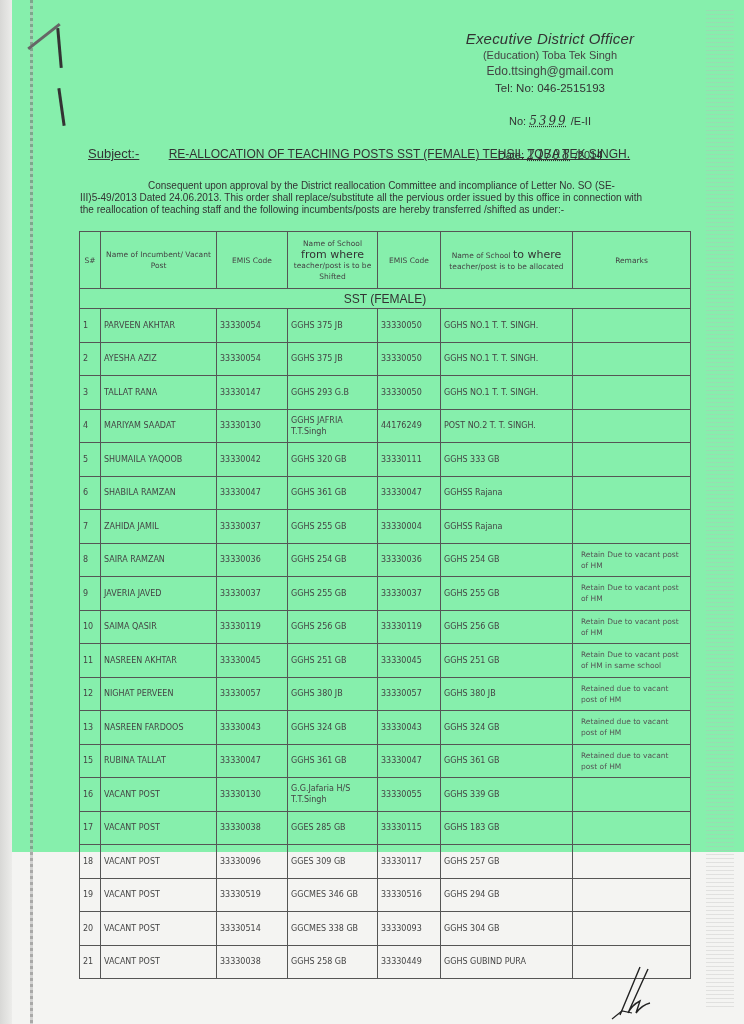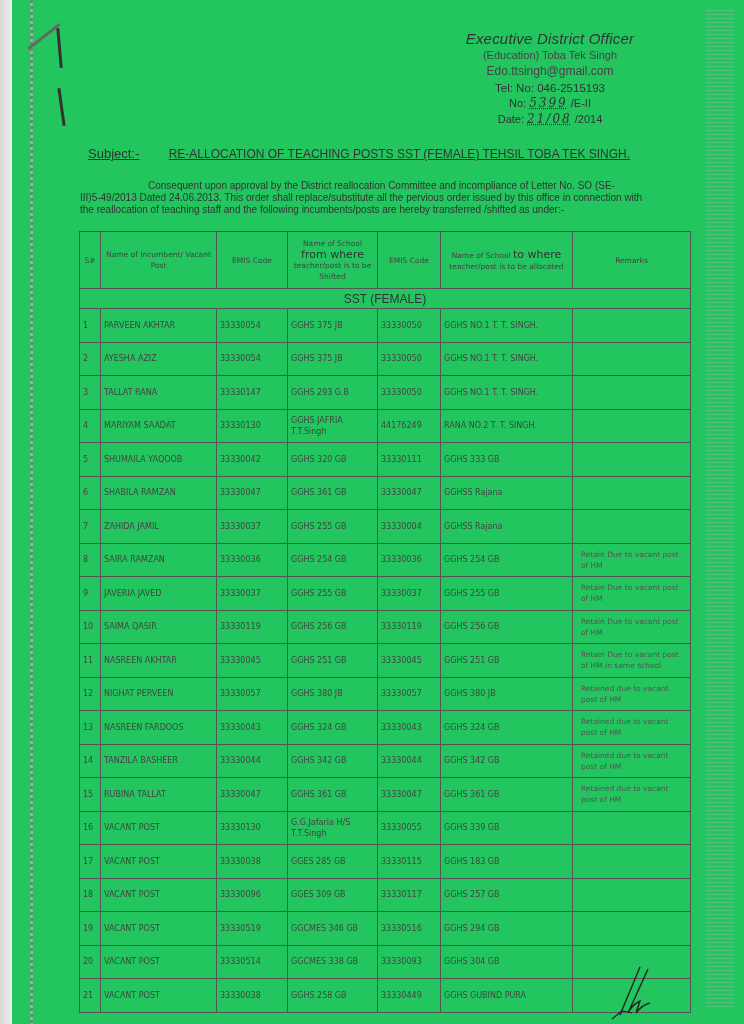--- a/index.html
+++ b/index.html
@@ -2,22 +2,22 @@
 <html><head>
 <meta charset="utf-8">
 <style>
   html, body { margin:0; padding:0; }
   body {
     width:744px; height:1024px; overflow:hidden; position:relative;
     background:#f4f4f2; color:#2a2a2a;
     font-family:"Liberation Sans", sans-serif;
   }
   .page {
-    position:absolute; left:0; top:0; width:744px; height:1024px;
-    background:#22c55e;
+    position:absolute; left:0; top:0; width:744px; height:852px;
+    background:#86efac;
   }
   .left-edge {
     position:absolute; left:0; top:0; width:12px; height:1024px;
     background:linear-gradient(to right,#d8d8d6,#ececea);
   }
   .left-line {
     position:absolute; left:30px; top:0; width:3px; height:1024px;
     background:repeating-linear-gradient(to bottom,#777 0 3px,#bbb 3px 6px);
     opacity:.6;
   }
@@ -28,21 +28,21 @@
   }
   .mark1 { position:absolute; left:58px; top:28px; width:3px; height:40px; background:#333; transform:rotate(-5deg); }
   .mark2 { position:absolute; left:60px; top:88px; width:3px; height:38px; background:#333; transform:rotate(-8deg); }
   .mark3 { position:absolute; left:24px; top:35px; width:40px; height:3px; background:#666; transform:rotate(-38deg); }
 
   .letterhead { position:absolute; left:430px; top:30px; width:240px; text-align:center; }
   .lh-title { font-style:italic; font-size:15px; color:#333; letter-spacing:.2px; }
   .lh-sub { font-size:11px; color:#444; margin-top:2px; }
   .lh-email { font-size:12px; color:#444; margin-top:3px; }
   .lh-tel { font-size:11.5px; color:#333; margin-top:4px; }
-  .lh-row { font-size:11px; color:#333; margin-top:2px; }
+  .lh-row { font-size:11px; color:#333; margin-top:20px; }
   .hand { font-family:"DejaVu Serif", serif; font-style:italic; font-size:12px; text-decoration:underline dotted; letter-spacing:2px; }
 
   .subject { position:absolute; left:88px; top:146px; font-size:12px; color:#333; }
   .subject .lbl { text-decoration:underline; margin-right:26px; font-size:13px;text-align:center; }
   .subject .txt { text-decoration:underline; }
 
   .body-text { position:absolute; left:80px; top:180px; width:604px; font-size:10px; line-height:12px; color:#333; }
   .body-text .indent { padding-left:68px; }
 
   table.alloc {
@@ -157,21 +157,21 @@
           <td>33330050</td>
           <td>GGHS NO.1 T. T. SINGH.</td>
           <td class="rem"></td>
         </tr>
         <tr class="row">
           <td>4</td>
           <td>MARIYAM SAADAT</td>
           <td>33330130</td>
           <td>GGHS JAFRIA T.T.Singh</td>
           <td>44176249</td>
-          <td>RANA NO.2 T. T. SINGH.</td>
+          <td>POST NO.2 T. T. SINGH.</td>
           <td class="rem"></td>
         </tr>
         <tr class="row">
           <td>5</td>
           <td>SHUMAILA YAQOOB</td>
           <td>33330042</td>
           <td>GGHS 320 GB</td>
           <td>33330111</td>
           <td>GGHS 333 GB</td>
           <td class="rem"></td>
@@ -242,29 +242,20 @@
         <tr class="row">
           <td>13</td>
           <td>NASREEN FARDOOS</td>
           <td>33330043</td>
           <td>GGHS 324 GB</td>
           <td>33330043</td>
           <td>GGHS 324 GB</td>
           <td class="rem">Retained due to vacant post of HM</td>
         </tr>
         <tr class="row">
-          <td>14</td>
-          <td>TANZILA BASHEER</td>
-          <td>33330044</td>
-          <td>GGHS 342 GB</td>
-          <td>33330044</td>
-          <td>GGHS 342 GB</td>
-          <td class="rem">Retained due to vacant post of HM</td>
-        </tr>
-        <tr class="row">
           <td>15</td>
           <td>RUBINA TALLAT</td>
           <td>33330047</td>
           <td>GGHS 361 GB</td>
           <td>33330047</td>
           <td>GGHS 361 GB</td>
           <td class="rem">Retained due to vacant post of HM</td>
         </tr>
         <tr class="row">
           <td>16</td>

